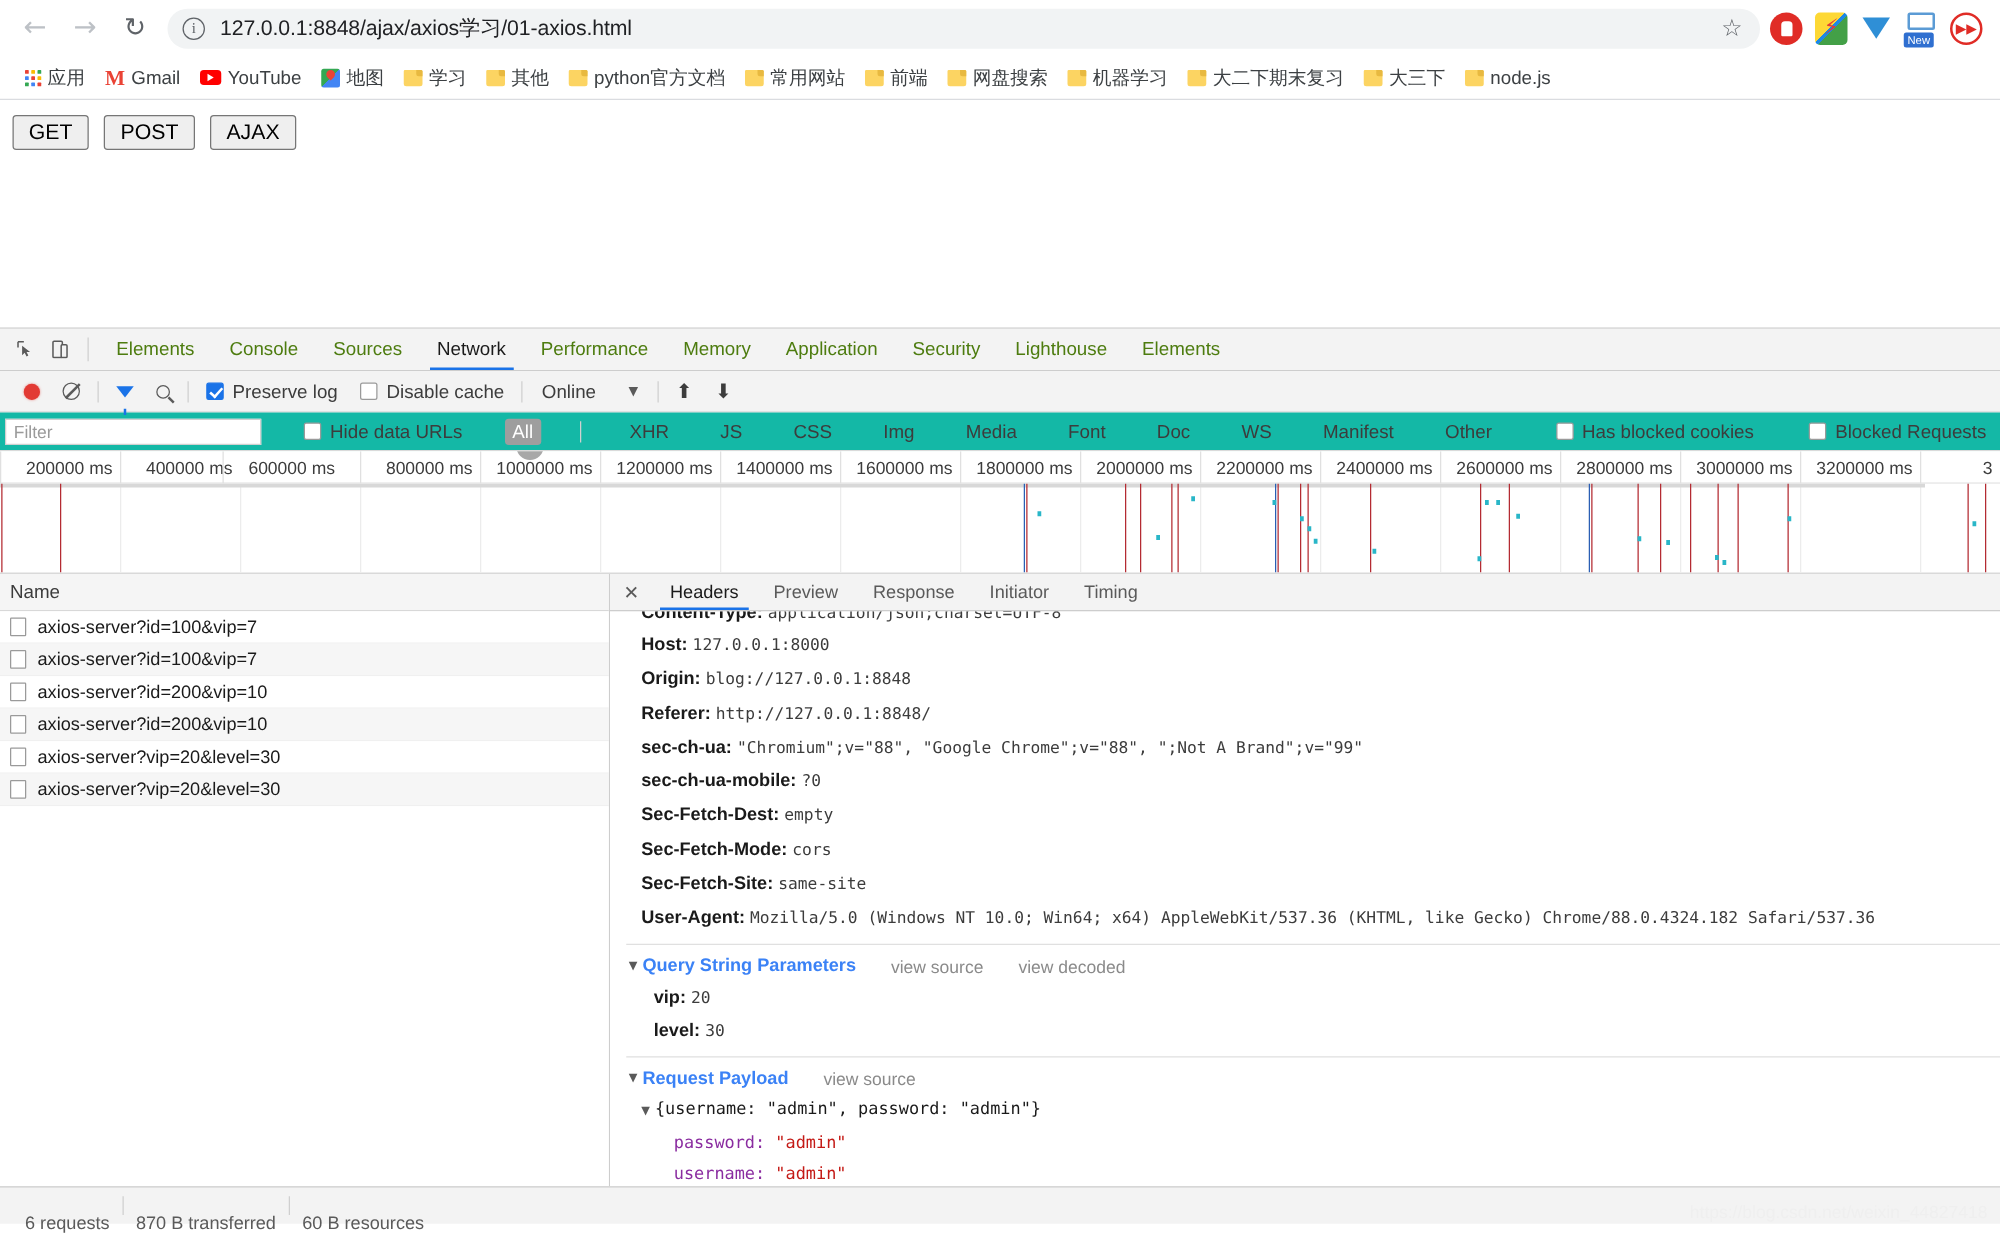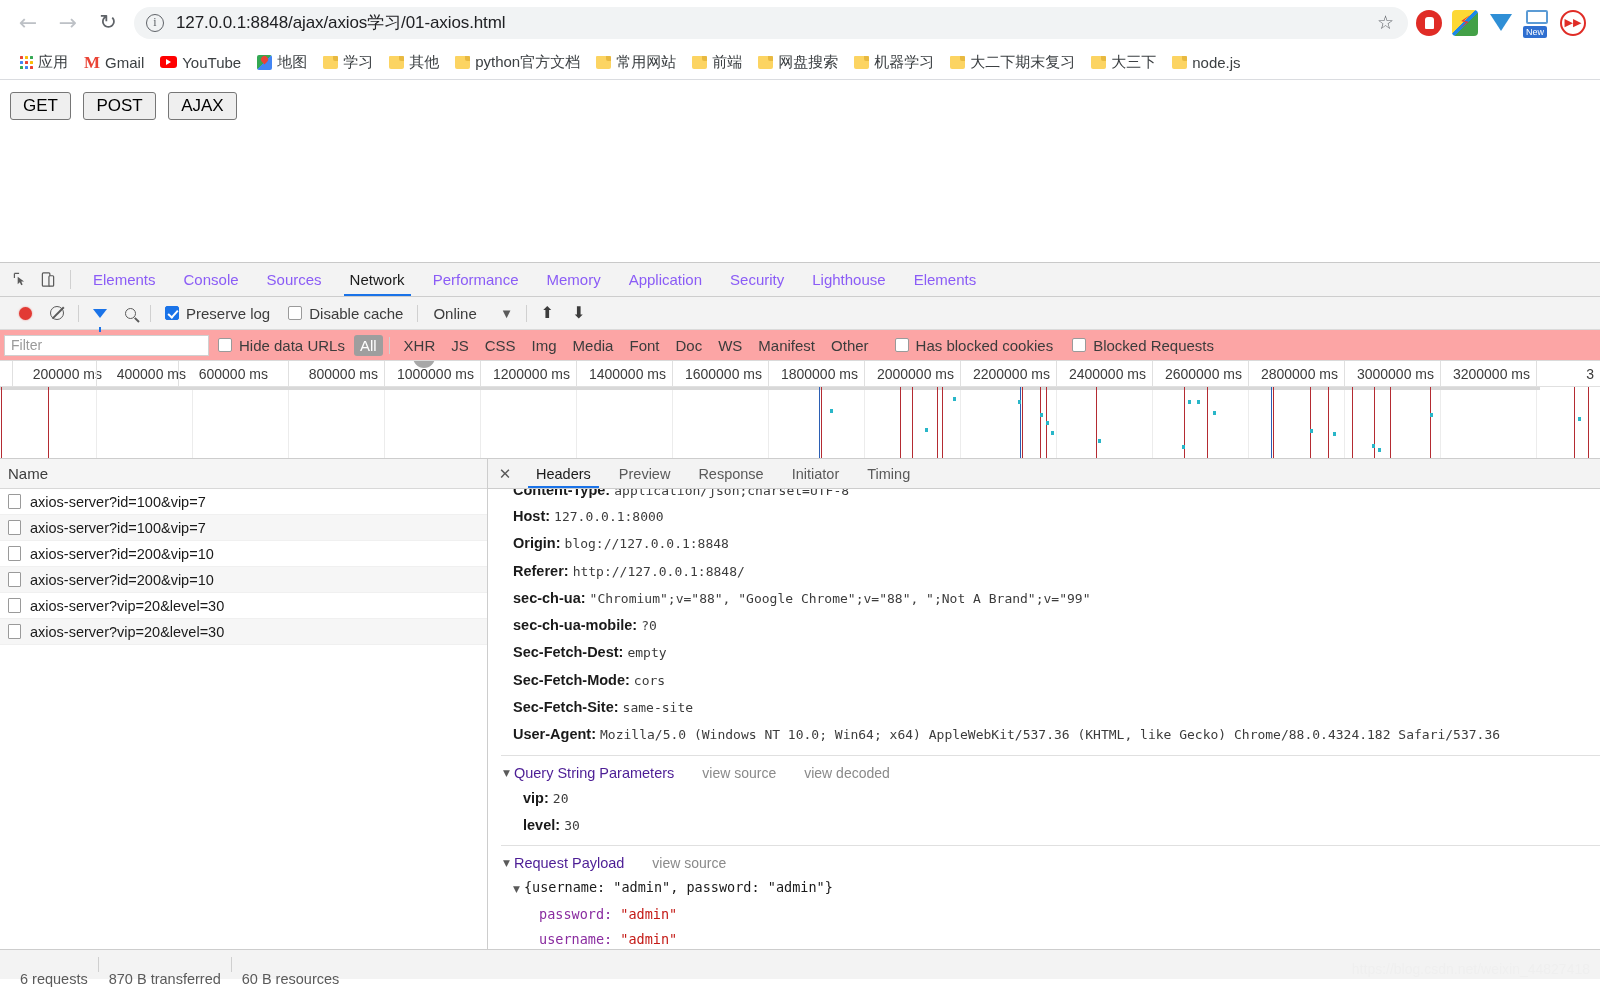--- a/index.html
+++ b/index.html
@@ -122,21 +122,21 @@
     height: 34px; background: #f3f3f3; border-bottom: 1px solid #cdcdcd;
     display: flex; align-items: stretch; padding-left: 6px;
   }
   .dt-toolicon {
     width: 28px; display: flex; align-items: center; justify-content: center;
     color: #5a5a5a;
   }
   .dt-sep { width:1px; background:#d0d0d0; margin:7px 8px; }
   .dt-tab {
     display:flex; align-items:center; padding:0 14px; font-size:15px;
-    color:#8b5cf6; position:relative; white-space:nowrap;
+    color:#4d7c0f; position:relative; white-space:nowrap;
   }
   .dt-tab.active { color:#1a1a1a; }
   .dt-tab.active:after {
     content:""; position:absolute; left:8px; right:8px; bottom:0; height:2px; background:#1a73e8;
   }
 
   
   #net-controls {
     height:33px; background:#f3f3f3; border-bottom:1px solid #dadada;
     display:flex; align-items:center; padding-left:10px; gap:0;
@@ -160,22 +160,22 @@
   }
   .ctl-label { font-size:15px; color:#3c3c3c; margin-left:7px; white-space:nowrap;}
   .ctl-group { display:flex; align-items:center; padding:0 9px;}
   .vline { width:1px;height:17px;background:#d0d0d0;margin:0 5px;}
   .select-box { display:flex;align-items:center;font-size:15px;color:#3c3c3c;padding:0 10px;}
   .caret-down { margin-left:26px;font-size:10px;color:#5a5a5a;font-family:"DejaVu Sans",sans-serif;}
   .arrow-up, .arrow-down { font-size:16px;color:#3c3c3c;font-family:"DejaVu Sans",sans-serif;line-height:1;}
 
   
   #net-filter {
-    height:31px;background:#fca5a5;border-bottom:1px solid #dadada;
-    display:flex;align-items:center;
+    height:31px;background:#14b8a6;border-bottom:1px solid #dadada;
+    display:flex;align-items:center;gap:25px;
   }
   #filter-input {
     width:205px;height:21px;margin-left:4px;border:1px solid #d0d0d0;background:#fff;
     font-size:14px;color:#9a9a9a;padding:0 6px;font-family:"Liberation Sans",sans-serif;
     outline:none;
   }
   #filter-input::placeholder{color:#9a9a9a;}
   .f-item{font-size:15px;color:#3c3c3c;padding:2px 8px;white-space:nowrap;}
   .f-item.pill{background:#9e9e9e;color:#fff;border-radius:3px;padding:2px 6px;}
   .f-sep{width:1px;height:17px;background:#d0d0d0;margin:0 6px;}
@@ -242,21 +242,21 @@
   }
   .hdr-line .k{font-weight:bold;}
   .hdr-line .v{font-family:"DejaVu Sans Mono", monospace;font-size:13px;color:#3c3c3c;}
   .hdr-clip{height:14px;overflow:hidden;position:relative;}
   .hdr-clip .hdr-line{position:relative;top:-12px;}
   .section-div{border-top:1px solid #e0e0e0;margin-top:6px;}
   .sec-title{
     display:flex;align-items:center;gap:0;padding:9px 0 4px 2px;font-size:14.5px;
   }
   .tri{font-size:9px;color:#5a5a5a;margin-right:4px;font-family:"DejaVu Sans",sans-serif;}
-  .sec-name{font-weight:normal;color:#4c1d95;}
+  .sec-name{font-weight:bold;color:#3b82f6;}
   .sec-link{color:#8a8a8a;font-size:14px;margin-left:28px;}
   .kv{font-size:14.5px;line-height:26px;padding-left:22px;}
   .kv .k{font-weight:bold;color:#1a1a1a;}
   .kv .v{font-family:"DejaVu Sans Mono", monospace;font-size:13px;color:#3c3c3c;}
   .payload-line{
     font-family:"DejaVu Sans Mono", monospace;font-size:13.5px;line-height:25px;color:#1a1a1a;
   }
   .payload-line .tri{font-family:"DejaVu Sans",sans-serif;}
   .pl-key{color:#8a2ca0;}
   .pl-str{color:#c41a16;}
@@ -478,21 +478,21 @@
       <span class="ctl-label">Has blocked cookies</span>
     </div>
     <div class="ctl-group" style="padding-left:10px">
       <span class="cb"></span>
       <span class="ctl-label">Blocked Requests</span>
     </div>
   </div>
 
   <div id="overview">
     <div id="ov-ruler">
-      <div class="ov-tick" style="left:12px;width:96px">200000 ms</div>
+      <div class="ov-tick" style="left:0px;width:96px">200000 ms</div>
       <div class="ov-tick" style="left:96px;width:96px">400000 ms</div>
       <div class="ov-tick" style="left:178px;width:96px">600000 ms</div>
       <div class="ov-tick" style="left:288px;width:96px">800000 ms</div>
       <div class="ov-tick" style="left:384px;width:96px">1000000 ms</div>
       <div class="ov-tick" style="left:480px;width:96px">1200000 ms</div>
       <div class="ov-tick" style="left:576px;width:96px">1400000 ms</div>
       <div class="ov-tick" style="left:672px;width:96px">1600000 ms</div>
       <div class="ov-tick" style="left:768px;width:96px">1800000 ms</div>
       <div class="ov-tick" style="left:864px;width:96px">2000000 ms</div>
       <div class="ov-tick" style="left:960px;width:96px">2200000 ms</div>

